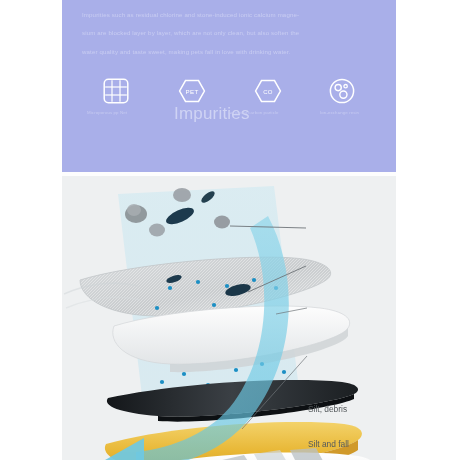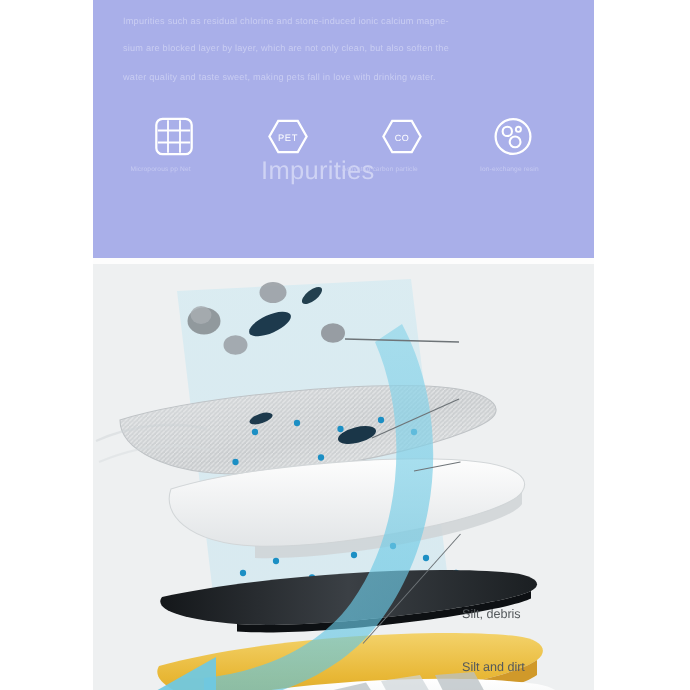--- a/index.html
+++ b/index.html
@@ -273,18 +273,18 @@
 
         <g>
           <line x1="168" y1="50" x2="244" y2="52" stroke="#6e7478" stroke-width="0.9"></line>
           <line x1="186" y1="116" x2="244" y2="90" stroke="#6e7478" stroke-width="0.9"></line>
           <line x1="214" y1="138" x2="245" y2="132" stroke="#6e7478" stroke-width="0.7"></line>
           <line x1="180" y1="253" x2="245" y2="180" stroke="#6e7478" stroke-width="0.7"></line>
         </g>
       </svg>
 
       <div class="ann big a1">Silt, debris</div>
-      <div class="ann big a2">Silt and dirt</div>
+      <div class="ann big a2">Silt and fall</div>
 
     </div>
   </div>
 
 </div>
 
 </body></html>

